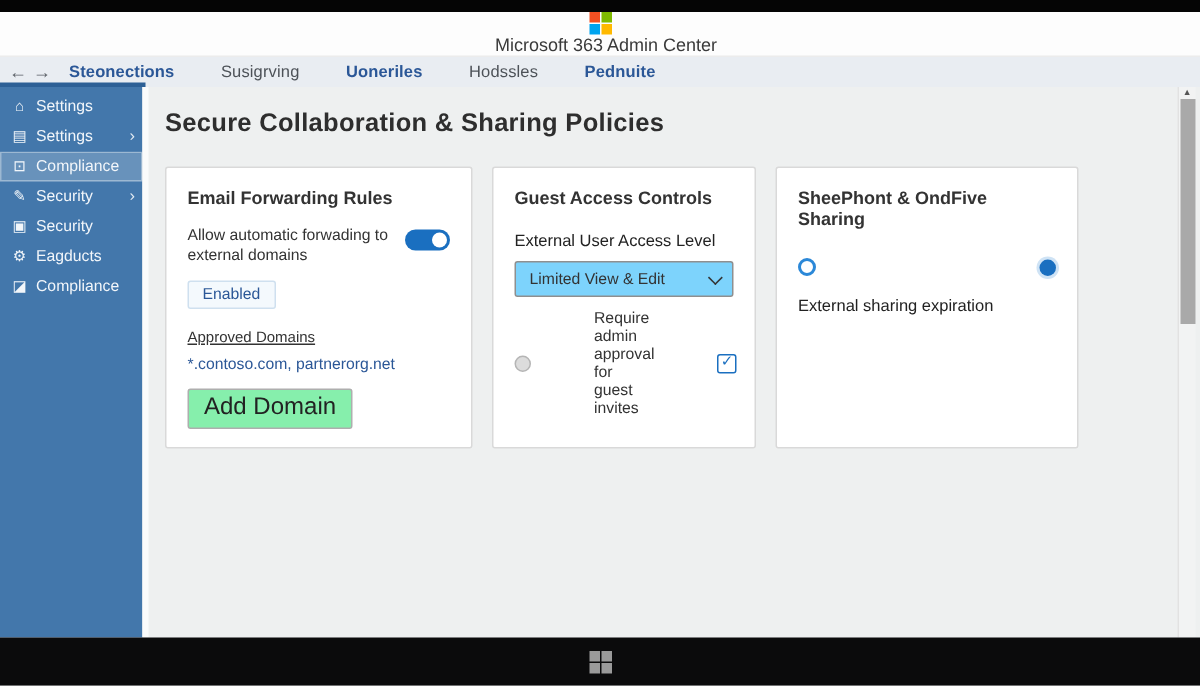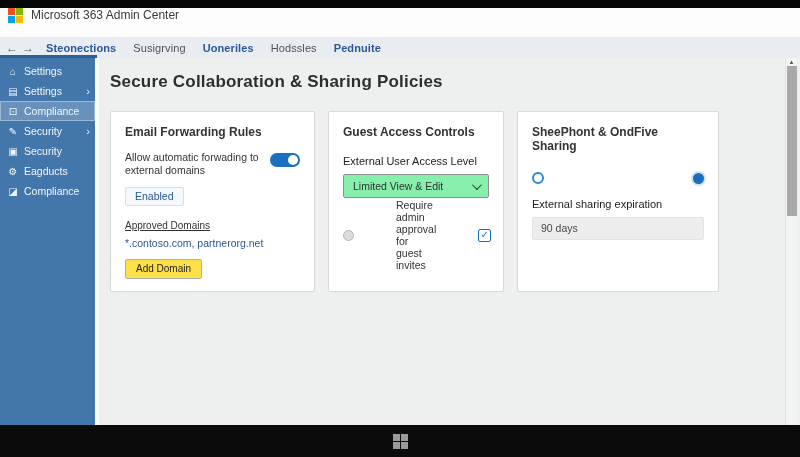--- a/index.html
+++ b/index.html
@@ -9,34 +9,34 @@
     --ms-red:#f25022; --ms-green:#7fba00; --ms-blue:#00a4ef; --ms-yellow:#ffb900;
   }
   *{margin:0;padding:0;box-sizing:border-box;}
   html,body{width:800px;height:457px;overflow:hidden;}
   body{font-family:"Liberation Sans","DejaVu Sans",sans-serif;background:#000;}
   .screen{position:relative;width:800px;height:457px;background:var(--content-bg);}
 
   .top-strip{position:absolute;left:0;top:0;width:800px;height:8px;background:#050505;}
 
   .titlebar{position:absolute;left:0;top:8px;width:800px;height:30px;background:var(--titlebar-bg);
-    display:flex;padding-left:8px;border-bottom:1px solid #ececec;}
+    display:flex;align-items:center;padding-left:8px;border-bottom:1px solid #ececec;flex-direction:column;}
   .ms-logo{display:grid;grid-template-columns:7px 7px;grid-template-rows:7px 7px;gap:1px;margin-right:8px;}
   .ms-logo i{display:block;}
   .ms-logo i:nth-child(1){background:var(--ms-red);}
   .ms-logo i:nth-child(2){background:var(--ms-green);}
   .ms-logo i:nth-child(3){background:var(--ms-blue);}
   .ms-logo i:nth-child(4){background:var(--ms-yellow);}
   .win-title{font-size:12px;color:#3a3a3a;}
 
   .navbar{position:absolute;left:0;top:38px;width:800px;height:20px;background:var(--navbar-bg);
     display:flex;align-items:center;font-size:11px;}
   .nav-arrow{color:#5a5f66;width:16px;text-align:center;font-size:12px;cursor:default;}
   .nav-arrow.back{margin-left:4px;}
-  .tabs{display:flex;gap:17px;margin-left:10px;}
+  .tabs{display:flex;gap:31px;margin-left:10px;}
   .tab{cursor:default;letter-spacing:.1px;}
   .tab.blue{color:var(--accent-blue);font-weight:bold;}
   .tab.gray{color:#4d5258;}
   .active-underline{position:absolute;left:0;top:55px;width:97px;height:3px;background:var(--underline);}
 
   .sidebar{position:absolute;left:0;top:58px;width:95px;height:367px;background:var(--sidebar-bg);
     padding-top:3px;color:#f2f6fa;}
   .side-item{height:20px;display:flex;align-items:center;padding:0 5px 0 6px;font-size:10.5px;
     white-space:nowrap;cursor:default;}
   .side-item.selected{background:rgba(255,255,255,0.20);box-shadow:inset 0 0 0 1px rgba(255,255,255,0.35);}
@@ -59,26 +59,26 @@
   .toggle-row{display:flex;align-items:flex-start;}
   .toggle-label{font-size:10.5px;line-height:13px;color:#333;width:134px;}
   .toggle{margin-left:auto;margin-top:2px;width:30px;height:14px;border-radius:8px;background:var(--toggle-blue);
     position:relative;flex:none;cursor:pointer;}
   .toggle .knob{position:absolute;right:2px;top:2px;width:10px;height:10px;border-radius:50%;background:#fff;}
 
   .badge{display:inline-block;align-self:flex-start;margin-top:10px;font-size:10.5px;color:var(--accent-blue);
     background:#f4f9fd;border:1px solid #cfe0ef;border-radius:2px;padding:2px 9px 3px 9px;}
   .sub-label{margin-top:14px;font-size:10px;color:#333;text-decoration:underline;}
   .domains{margin-top:6px;font-size:10.5px;color:var(--accent-blue);}
-  .btn{align-self:flex-start;margin-top:10px;font-size:10px;color:#222;background:#fde047;
+  .btn{align-self:flex-start;margin-top:10px;font-size:16px;color:#222;background:#86efac;
     border:1px solid #aeaeae;border-radius:2px;padding:3px 10px 4px 10px;cursor:pointer;
     font-family:"Liberation Sans","DejaVu Sans",sans-serif;}
 
   .field-label{font-size:11px;color:#222;margin-bottom:7px;}
-  .select{height:24px;border:1px solid #8f8f8f;border-radius:2px;background:#86efac;display:flex;
+  .select{height:24px;border:1px solid #8f8f8f;border-radius:2px;background:#7dd3fc;display:flex;
     align-items:center;padding:0 9px;font-size:10.5px;color:#333;cursor:pointer;}
   .select .chev{margin-left:auto;width:7px;height:7px;border-right:1.4px solid #333;border-bottom:1.4px solid #333;
     transform:rotate(45deg) translateY(-2px);}
   .approval-row{margin-top:auto;display:flex;align-items:center;padding-bottom:8px;gap:36px;}
   .radio-gray{width:11px;height:11px;border-radius:50%;background:#dcdcdc;border:1px solid #b5b5b5;
     flex:none;margin-right:6px;}
   .approval-text{font-size:10.5px;color:#333;}
   .checkbox{margin-left:6px;width:13px;height:13px;border:1.5px solid var(--toggle-blue);border-radius:2px;
     background:#fff;display:flex;align-items:center;justify-content:center;flex:none;cursor:pointer;}
   .checkbox .check{font-size:10px;color:var(--toggle-blue);font-weight:bold;line-height:1;}
@@ -200,21 +200,20 @@
         </div>
       </div>
 
       <div class="card c3">
         <div class="card-title">SheePhont &amp; OndFive Sharing</div>
         <div class="radio-row">
           <span class="radio-outline"></span>
           <span class="radio-filled"></span>
         </div>
         <div class="field-label" style="margin-top:14px;margin-bottom:0;">External sharing expiration</div>
-        <div class="exp-field">90 days</div>
       </div>
 
     </div>
   </div>
 
   <div class="scrollbar">
     <span class="sb-arrow">▴</span>
     <span class="sb-thumb"></span>
   </div>
 

